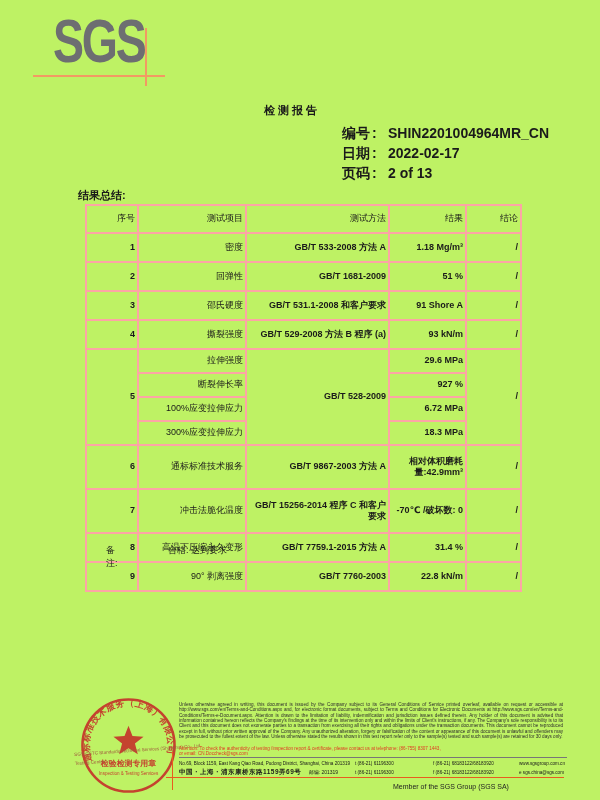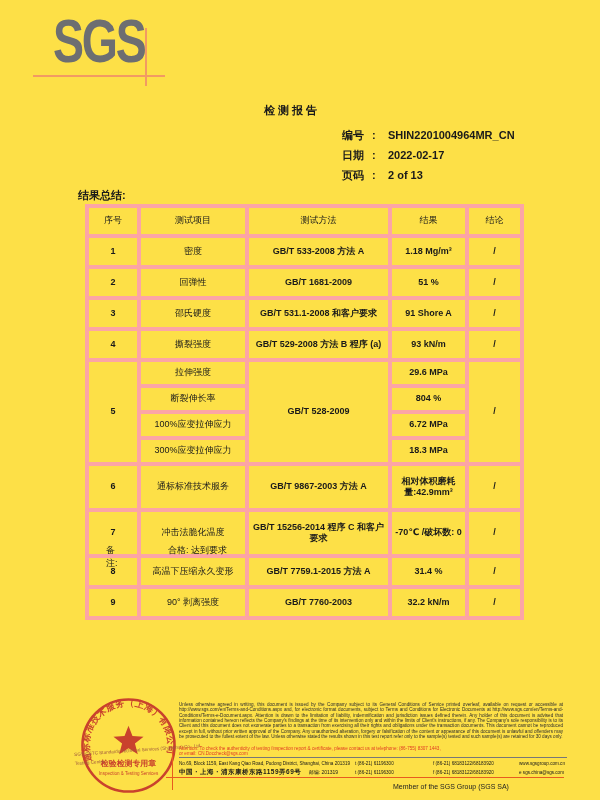--- a/index.html
+++ b/index.html
@@ -1,44 +1,44 @@
 <!DOCTYPE html>
 <html><head>
 <meta charset="utf-8">
 <style>
   html,body{margin:0;padding:0;background:#e9e9e9;}
   .page{
-    position:relative;width:600px;height:800px;background:#fde047;
+    position:relative;width:600px;height:800px;background:#bef264;
     font-family:"Liberation Sans","DejaVu Sans",sans-serif;color:#1a1a1a;
     overflow:hidden;margin:0 auto;
   }
   
   .logo{position:absolute;left:33px;top:16px;width:140px;height:75px;}
   .logo-text{
     position:absolute;left:20px;top:-6px;font-size:62px;font-weight:bold;
     color:#6d6e71;letter-spacing:-3px;line-height:1;
     transform:scale(0.75,1);transform-origin:left top;
   }
   .logo-hline{position:absolute;left:0;top:59px;width:132px;height:2px;background:#f29a63;}
   .logo-vline{position:absolute;left:112px;top:12px;width:2px;height:58px;background:#f29a63;}
   
   .title{position:absolute;left:264px;top:103px;font-size:11px;font-weight:bold;letter-spacing:3px;}
   .meta{position:absolute;left:342px;top:125px;}
-  .meta-row{display:flex;height:20px;align-items:center;font-size:11px;font-weight:bold;}
+  .meta-row{display:flex;height:20px;font-size:14px;font-weight:bold;}
   .meta-label{width:30px;}
   .meta-colon{width:16px;text-align:left;}
   .meta-value{white-space:nowrap;}
   
   .summary-label{position:absolute;left:78px;top:188px;font-size:11px;font-weight:bold;}
   table.results{
     position:absolute;left:85px;top:204px;width:435px;
     border-collapse:collapse;table-layout:fixed;
   }
   table.results td,table.results th{
-    border:4px solid #fca5a5;text-align:center;vertical-align:middle;
+    border:2px solid #fca5a5;text-align:right;vertical-align:middle;
     font-size:9px;padding:1px 2px;line-height:1.25;
   }
   table.results th{font-weight:normal;height:24px;}
   tr.r td{height:25px;}
   tr.sub td{height:20px;}
   tr.tall td{height:40px;}
   .b{font-weight:bold;}
   
   .notes{position:absolute;left:90px;top:544px;font-size:9px;}
   .notes-label{position:absolute;left:0;top:0;margin-left:16px;}
@@ -153,21 +153,21 @@
     </tr>
     <tr class="sub">
       <td class="b" rowspan="4">5</td>
       <td>拉伸强度</td>
       <td class="b" rowspan="4">GB/T 528-2009</td>
       <td class="b">29.6 MPa</td>
       <td class="b" rowspan="4">/</td>
     </tr>
     <tr class="sub">
       <td>断裂伸长率</td>
-      <td class="b">804 %</td>
+      <td class="b">927 %</td>
     </tr>
     <tr class="sub">
       <td>100%应变拉伸应力</td>
       <td class="b">6.72 MPa</td>
     </tr>
     <tr class="sub">
       <td>300%应变拉伸应力</td>
       <td class="b">18.3 MPa</td>
     </tr>
     <tr class="tall">
@@ -188,21 +188,21 @@
       <td class="b">8</td>
       <td>高温下压缩永久变形</td>
       <td class="b">GB/T 7759.1-2015 方法 A</td>
       <td class="b">31.4 %</td>
       <td class="b">/</td>
     </tr>
     <tr class="r">
       <td class="b">9</td>
       <td>90° 剥离强度</td>
       <td class="b">GB/T 7760-2003</td>
-      <td class="b">32.2 kN/m</td>
+      <td class="b">22.8 kN/m</td>
       <td class="b">/</td>
     </tr>
   </tbody>
     </table>
 
   <div class="notes">
     <div class="notes-label">备注:</div>
     <div class="notes-lines">
       <div class="notes-line">合格: 达到要求</div>
     </div>

